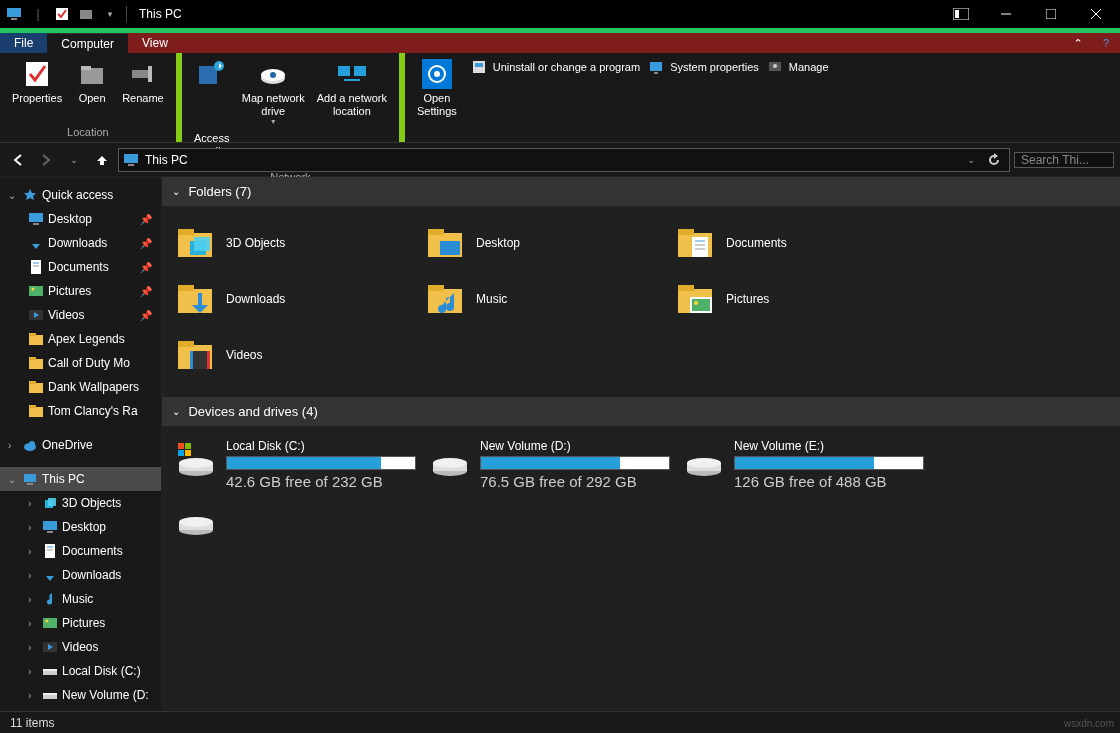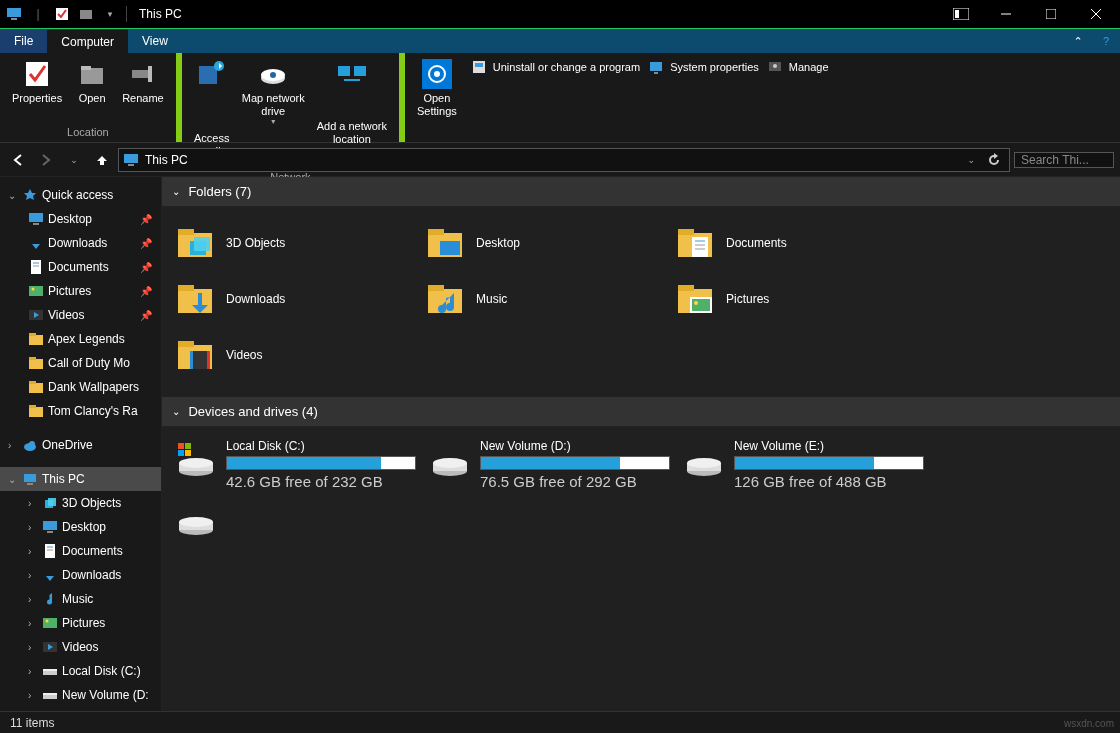--- a/index.html
+++ b/index.html
@@ -6,21 +6,21 @@
   body { background: #000; color: #fff; width: 1120px; height: 733px; overflow: hidden; font-size: 12px; }
 
   
   .titlebar { height: 28px; background: #000; display: flex; align-items: center; padding: 0 2px; }
   .tb-icon { width: 16px; height: 16px; margin: 0 4px; display: flex; align-items: center; justify-content: center; }
   .tb-title { margin-left: 8px; font-size: 12px; }
   .tb-spacer { flex: 1; }
   .tb-btn { width: 45px; height: 28px; display: flex; align-items: center; justify-content: center; color: #fff; }
 
   
-  .menubar { height: 25px; background: #0c4a6e; display: flex; border-top: 1px solid #22c55e; }
+  .menubar { height: 25px; background: #7f1d1d; display: flex; border-top: 5px solid #22c55e; }
   .menu-tab { padding: 4px 14px; font-size: 12px; display: flex; align-items: center; }
   .menu-tab.file { background: #1a3e6e; color: #fff; }
   .menu-tab.active { background: #191919; border-top: 1px solid #333; }
   .menubar .mb-right { margin-left: auto; display: flex; align-items: center; }
   .mb-icon { width: 20px; height: 20px; display: flex; align-items: center; justify-content: center; margin: 0 4px; font-size: 11px; }
 
   
   .ribbon { height: 90px; background: #191919; display: flex; border-bottom: 1px solid #333; }
   .ribbon-group { display: flex; flex-direction: column; padding: 2px 6px; border-right: 6px solid #84cc16; }
   .ribbon-group-row { display: flex; flex: 1; align-items: flex-start; }
@@ -196,21 +196,21 @@
         <span style="font-size:8px;color:#aaa;">▾</span>
       </div>
       <div class="ribbon-btn">
         <div class="ri">
             <svg width="32" height="28">
               <rect x="2" y="6" width="12" height="10" fill="#26a0da"></rect>
               <rect x="18" y="6" width="12" height="10" fill="#26a0da"></rect>
               <line x1="8" y1="20" x2="24" y2="20" stroke="#26a0da" stroke-width="2"></line>
             </svg>
           </div>
-        <span style="white-space:pre-line;margin-top:28px;">Add a network
+        <span style="white-space:pre-line;">Add a network
 location</span>
       </div>
     </div>
     <div class="ribbon-group-label">Network</div>
   </div>
 
   <div class="ribbon-group" style="border-right:none;">
     <div class="ribbon-group-row">
       <div class="ribbon-btn">
         <div class="ri">

